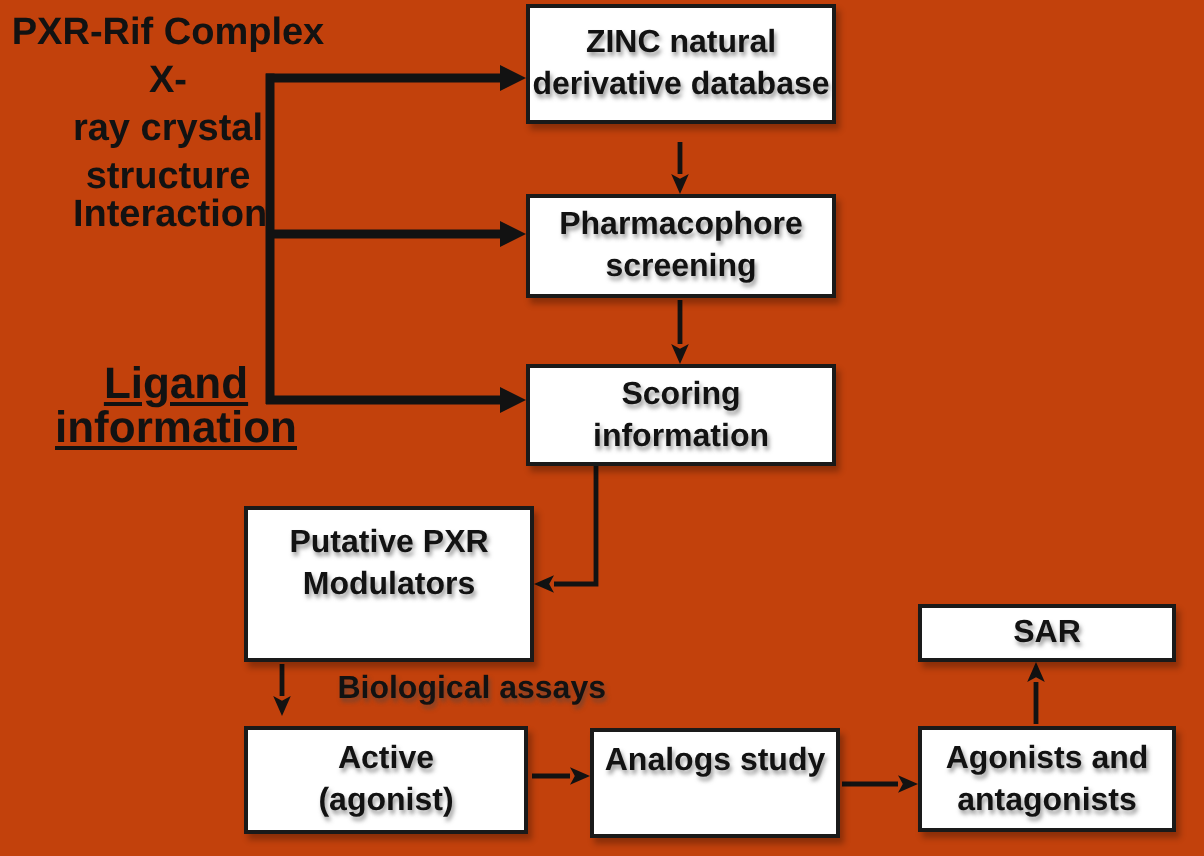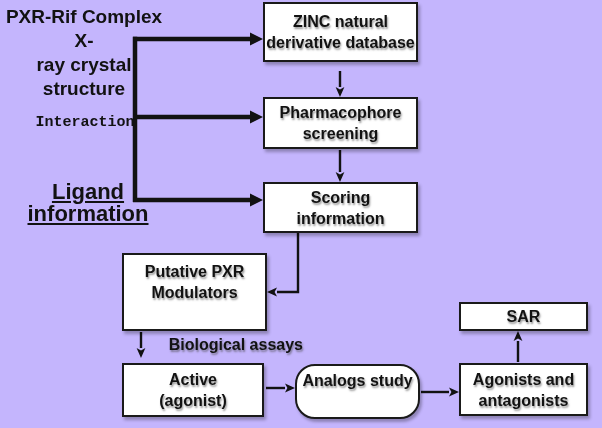--- a/index.html
+++ b/index.html
@@ -1,20 +1,20 @@
 <!DOCTYPE html>
 <html><head>
 <meta charset="utf-8">
 <style>
   html, body { margin: 0; padding: 0; background: #ffffff; }
   .canvas {
     position: relative;
     width: 602px;
     height: 428px;
-    background: #c4b5fd;
+    background: #c2410c;
     font-family: "Liberation Sans", sans-serif;
     color: #121212;
     overflow: hidden;
   }
   .connectors {
     position: absolute;
     left: 0; top: 0;
     width: 602px; height: 428px;
   }
   .label {
@@ -25,25 +25,24 @@
     white-space: pre-line;
   }
   .title-label {
     left: 0; top: 5;
     top: 5px;
     width: 168px;
     font-size: 19px;
     line-height: 24px;
   }
   .interaction-label {
-    left: 0; top: 111px;
+    left: 0; top: 96px;
     width: 170px;
-    font-size: 15px;
+    font-size: 19px;
     line-height: 24px;
-    font-family: Liberation Mono, monospace;
   }
   .ligand-label {
     left: 3px; top: 181px;
     width: 170px;
     font-size: 22px;
     line-height: 22px;
     text-decoration: underline;
   }
   .assays-label {
     left: 163px; top: 336px;
@@ -72,21 +71,21 @@
     color: #121212;
     white-space: pre-line;
     text-shadow: 1px 2px 2px rgba(70,70,70,0.55);
   }
   .box.top-align { align-items: flex-start; }
   .box-zinc          { left: 263px; top: 2px;   width: 155px; height: 60px; }
   .box-pharmacophore { left: 263px; top: 97px;  width: 155px; height: 52px; }
   .box-scoring       { left: 263px; top: 182px; width: 155px; height: 51px; }
   .box-putative      { left: 122px; top: 253px; width: 145px; height: 78px; padding-top: 6px; }
   .box-active        { left: 122px; top: 363px; width: 142px; height: 54px; }
-  .box-analogs       { left: 295px; top: 364px; width: 125px; height: 55px; padding-top: 4px; border-radius: 20px; }
+  .box-analogs       { left: 295px; top: 364px; width: 125px; height: 55px; padding-top: 4px; }
   .box-agonists      { left: 459px; top: 363px; width: 129px; height: 53px; }
   .box-sar           { left: 459px; top: 302px; width: 129px; height: 29px; }
   .connector { fill: none; stroke: #121212; }
   .connector.thick { stroke-width: 4.5px; }
   .connector.thin  { stroke-width: 2.4px; }
 </style>
 </head>
 <body>
 
 <div class="canvas">

